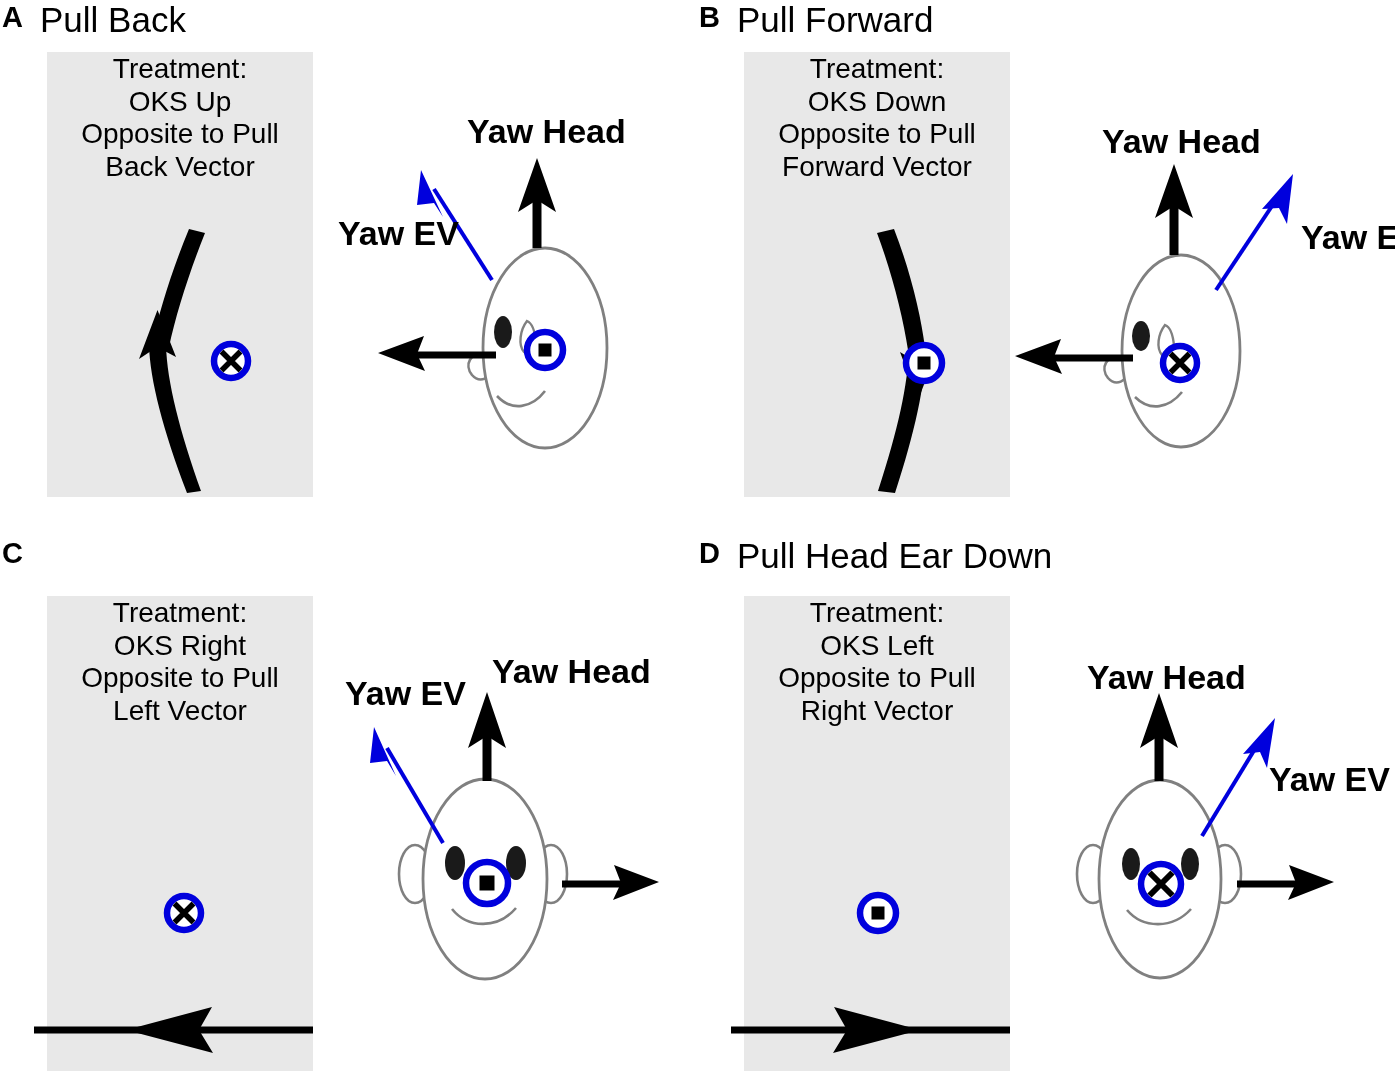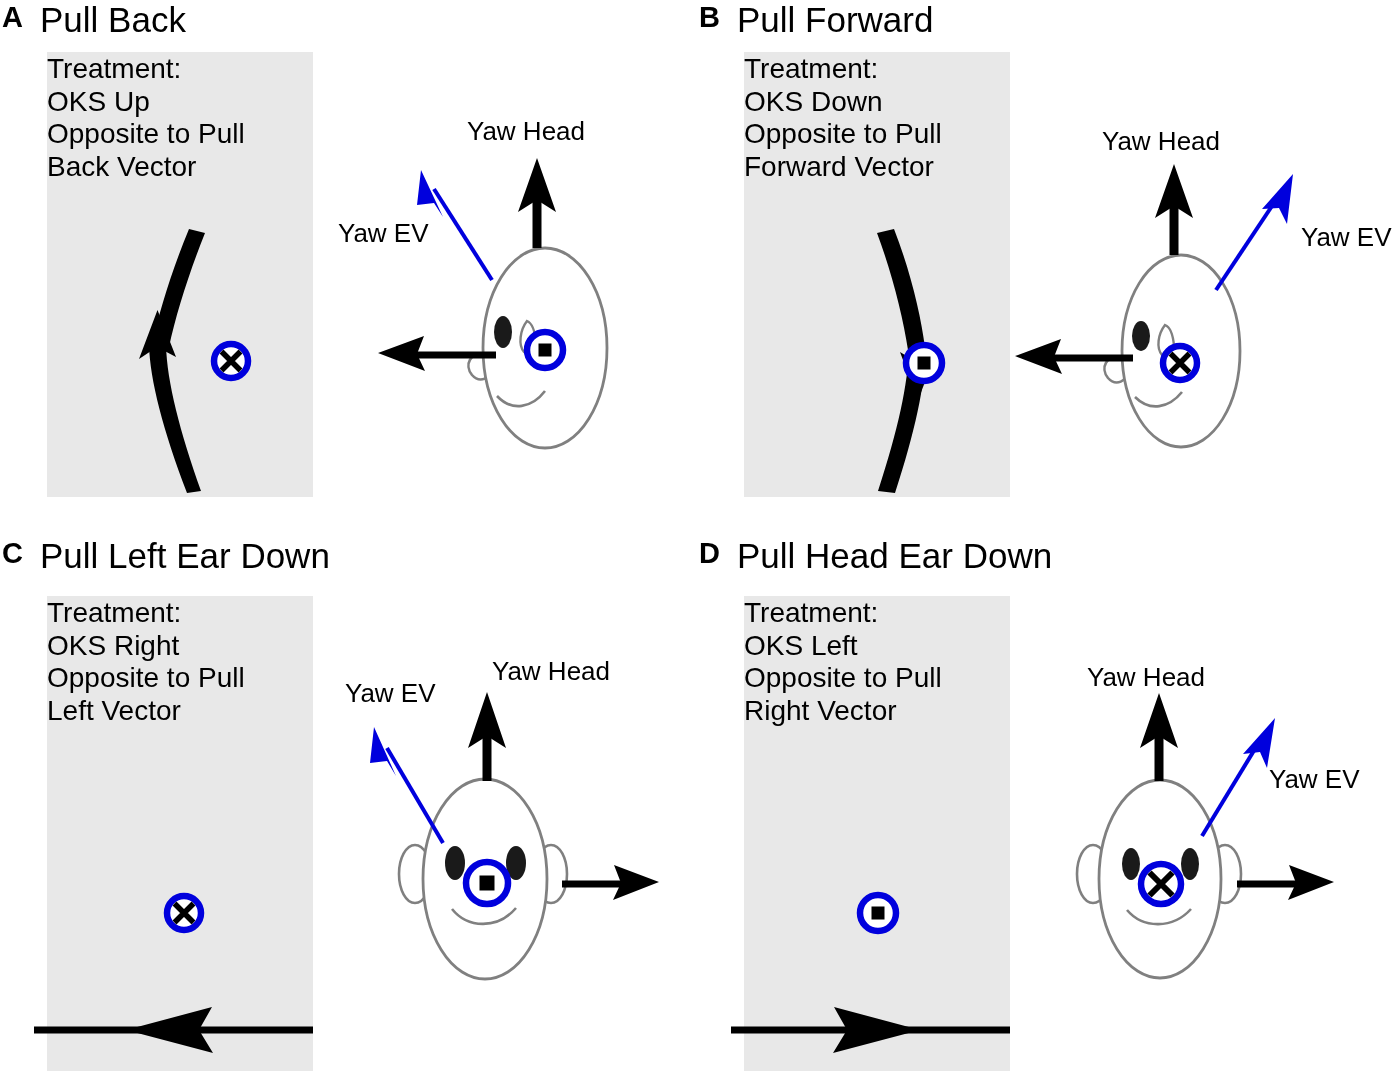--- a/index.html
+++ b/index.html
@@ -50,38 +50,39 @@
     font-weight: normal;
     white-space: nowrap;
   }
   .gray-box {
     position: absolute;
     background: #e8e8e8;
   }
   .treatment-text {
     position: absolute;
     width: 100%;
-    text-align: left;
+    text-align: center;
     font-size: 28px;
     line-height: 32.5px;
     white-space: pre-line;
   }
   .svg-layer {
     position: absolute;
     left: 0;
     top: 0;
     width: 697px;
     height: 535px;
     overflow: visible;
   }
   .vec-label {
     position: absolute;
-    font-size: 26px;
+    font-size: 34px;
     line-height: 34px;
     white-space: nowrap;
+    font-weight: bold;
   }
 </style>
 </head>
 <body>
 
 <div class="figure">
 
   <div class="panel panel-A">
     <div class="panel-letter">A</div>
     <div class="panel-title">Pull Back</div>
@@ -195,21 +196,20 @@
         <path d="M 596,174 L 590,224 L 582,208 L 565,209 Z" fill="#0000dd"></path>
       </g>
     </svg>
 
     <div class="vec-label" style="left:405px; top:124px;">Yaw Head</div>
     <div class="vec-label" style="left:604px; top:220px;">Yaw EV</div>
   </div>
 
   <div class="panel panel-C">
     <div class="panel-letter">C</div>
-    <div class="panel-title">Pull Left Ear Down</div>
 
     <div class="gray-box" style="left:47px; top:60px; width:266px; height:475px;"></div>
     <div class="treatment-text" style="left:47px; top:61px; width:266px;">Treatment:
 OKS Right
 Opposite to Pull
 Left Vector</div>
 
     <svg class="svg-layer" viewBox="0 0 697 535">
 
       <g>

